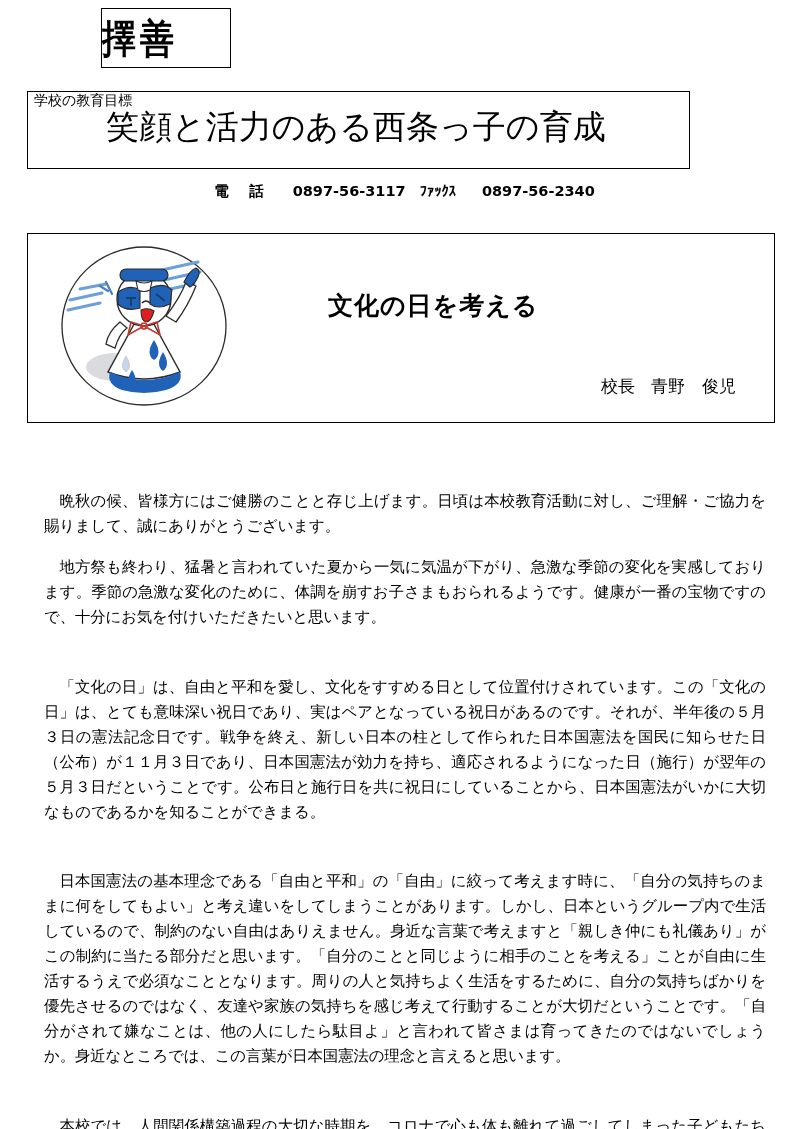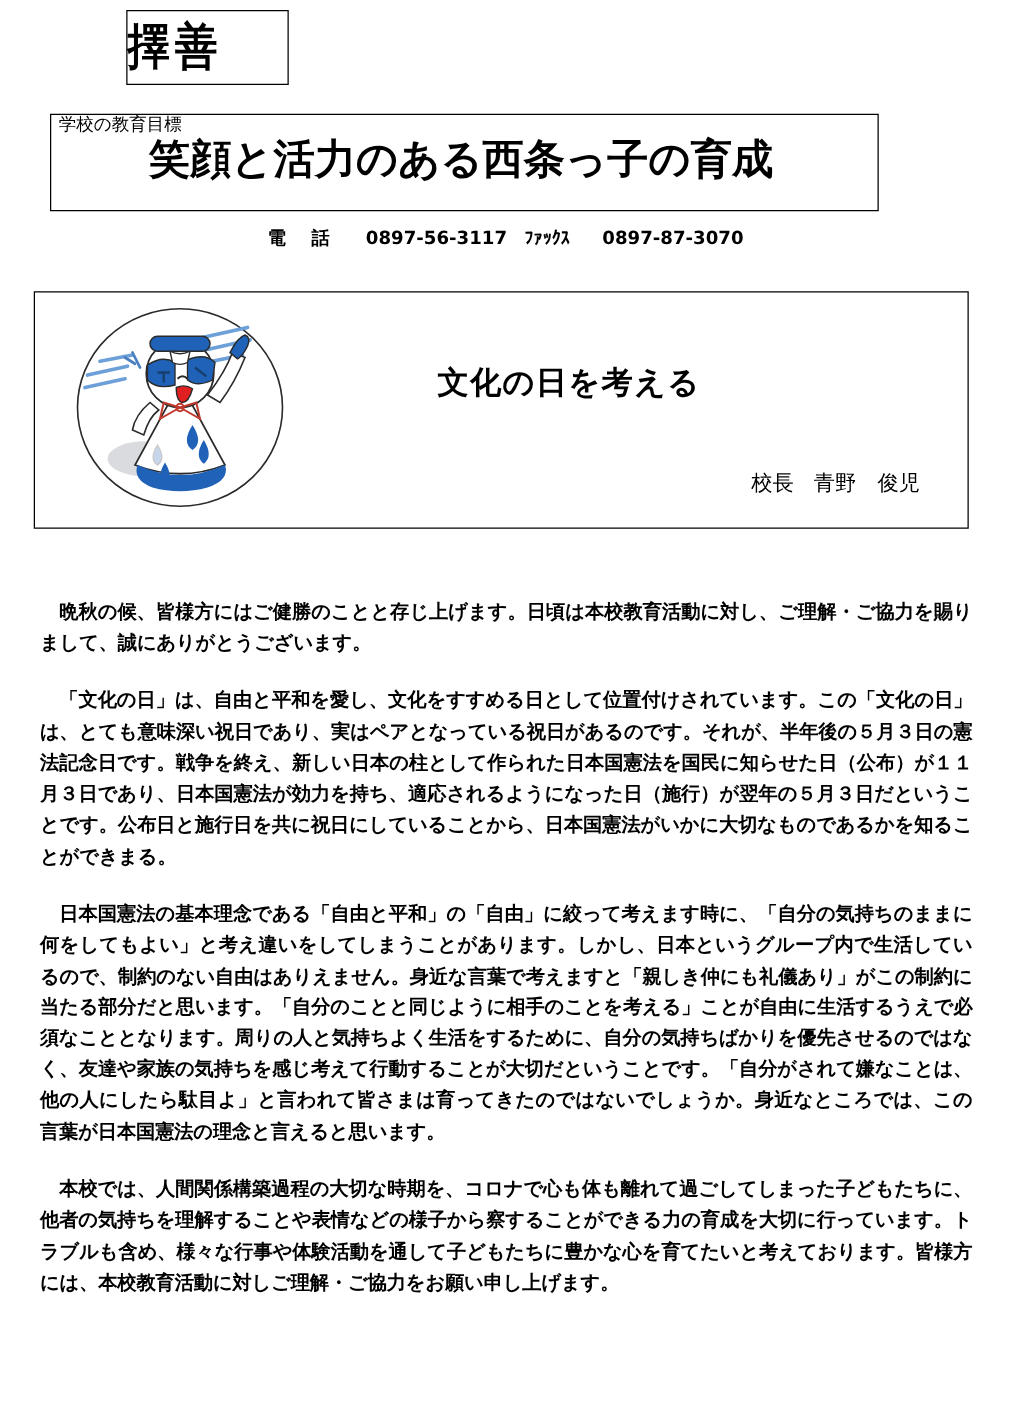--- a/index.html
+++ b/index.html
@@ -36,21 +36,21 @@
     font-size: 34px;
     font-weight: 700;
     letter-spacing: 4px;
     line-height: 1;
     transform: scaleY(1.15);
   }
 
   
   .goal-box {
     position: absolute;
-    left: 40px;
+    left: 27px;
     top: 91px;
     width: 663px;
     height: 78px;
     border: 1px solid #000;
     box-sizing: border-box;
     background: #fff;
   }
   .goal-label {
     position: absolute;
     left: 6px;
@@ -59,21 +59,21 @@
     font-size: 14px;
     line-height: 1.1;
     white-space: nowrap;
   }
   .goal-main {
     position: absolute;
     left: 78px;
     top: 17px;
     font-family: "DejaVu Sans", "Liberation Sans", sans-serif;
     font-size: 33px;
-    font-weight: 700;
+    font-weight: 400;
     line-height: 1.12;
     letter-spacing: 0px;
     white-space: nowrap;
   }
 
   
   .contact {
     position: absolute;
     left: 0;
     top: 181px;
@@ -119,21 +119,20 @@
   }
   .article-title {
     position: absolute;
     left: 300px;
     top: 55px;
     font-family: "DejaVu Sans", "Liberation Sans", sans-serif;
     font-size: 25px;
     font-weight: 700;
     letter-spacing: 1px;
     white-space: nowrap;
-    margin-left: 22px;
   }
   .principal {
     position: absolute;
     right: 38px;
     bottom: 24px;
     font-family: "Liberation Serif", "DejaVu Serif", serif;
     font-size: 17px;
     white-space: nowrap;
   }
   .principal .nm-gap { display: inline-block; width: 16px; }
@@ -141,45 +140,45 @@
   
   .body-text {
     position: absolute;
     left: 28px;
     top: 473px;
     width: 754px;
   }
   .para {
     font-family: "DejaVu Sans", "Liberation Sans", sans-serif;
     font-size: 15.4px;
-    font-weight: 700;
+    font-weight: 400;
     line-height: 1.62;
     text-align: justify;
     text-justify: inter-character;
-    margin: 4px;
+    margin: 16px;
     text-indent: 1em;
     letter-spacing: -0.1px;
   }
   .para-gap { height: 13px; }
 </style>
 </head>
 <body>
 
 <div class="masthead">
   <span class="masthead-text">擇善</span>
 </div>
 
 <div class="goal-box">
   <div class="goal-label">学校の教育目標</div>
   <div class="goal-main">笑顔と活力のある西条っ子の育成</div>
 </div>
 
 <div class="contact">
   <div class="contact-line">
-    <span class="sp-wide">電　話</span><span class="gap"></span><span>0897-56-3117</span><span class="gap-sm"></span><span>ﾌｧｯｸｽ</span><span class="gap"></span><span>0897-87-3070</span>
+    <span class="sp-wide">電　話</span><span class="gap"></span><span>0897-56-3117</span><span class="gap-sm"></span><span>ﾌｧｯｸｽ</span><span class="gap"></span><span>0897-56-2340</span>
   </div>
 </div>
 
 <div class="article-box">
 
   <svg class="mascot" viewBox="0 0 172 165">
 
     <ellipse cx="86" cy="82" rx="82" ry="79" fill="#ffffff" stroke="#2b2b2b" stroke-width="1.3"></ellipse>
 
     <g stroke="#6d9fd8" stroke-width="3" stroke-linecap="round" fill="none">
@@ -239,19 +238,20 @@
 
   <div class="article-title">文化の日を考える</div>
 
   <div class="principal">
     <span>校長</span><span class="nm-gap"></span><span>青野　俊児</span>
   </div>
 </div>
 
 <div class="body-text">
   <p class="para">晩秋の候、皆様方にはご健勝のことと存じ上げます。日頃は本校教育活動に対し、ご理解・ご協力を賜りまして、誠にありがとうございます。</p>
+  <p class="para">地方祭も終わり、猛暑と言われていた夏から一気に気温が下がり、急激な季節の変化を実感しております。季節の急激な変化のために、体調を崩すお子さまもおられるようです。健康が一番の宝物ですので、十分にお気を付けいただきたいと思います。</p>
   <div class="para-gap"></div>
   <p class="para">「文化の日」は、自由と平和を愛し、文化をすすめる日として位置付けされています。この「文化の日」は、とても意味深い祝日であり、実はペアとなっている祝日があるのです。それが、半年後の５月３日の憲法記念日です。戦争を終え、新しい日本の柱として作られた日本国憲法を国民に知らせた日（公布）が１１月３日であり、日本国憲法が効力を持ち、適応されるようになった日（施行）が翌年の５月３日だということです。公布日と施行日を共に祝日にしていることから、日本国憲法がいかに大切なものであるかを知ることができまる。</p>
   <div class="para-gap"></div>
   <p class="para">日本国憲法の基本理念である「自由と平和」の「自由」に絞って考えます時に、「自分の気持ちのままに何をしてもよい」と考え違いをしてしまうことがあります。しかし、日本というグループ内で生活しているので、制約のない自由はありえません。身近な言葉で考えますと「親しき仲にも礼儀あり」がこの制約に当たる部分だと思います。「自分のことと同じように相手のことを考える」ことが自由に生活するうえで必須なこととなります。周りの人と気持ちよく生活をするために、自分の気持ちばかりを優先させるのではなく、友達や家族の気持ちを感じ考えて行動することが大切だということです。「自分がされて嫌なことは、他の人にしたら駄目よ」と言われて皆さまは育ってきたのではないでしょうか。身近なところでは、この言葉が日本国憲法の理念と言えると思います。</p>
   <div class="para-gap"></div>
   <p class="para">本校では、人間関係構築過程の大切な時期を、コロナで心も体も離れて過ごしてしまった子どもたちに、他者の気持ちを理解することや表情などの様子から察することができる力の育成を大切に行っています。トラブルも含め、様々な行事や体験活動を通して子どもたちに豊かな心を育てたいと考えております。皆様方には、本校教育活動に対しご理解・ご協力をお願い申し上げます。</p>
 </div>
 
 </body></html>

